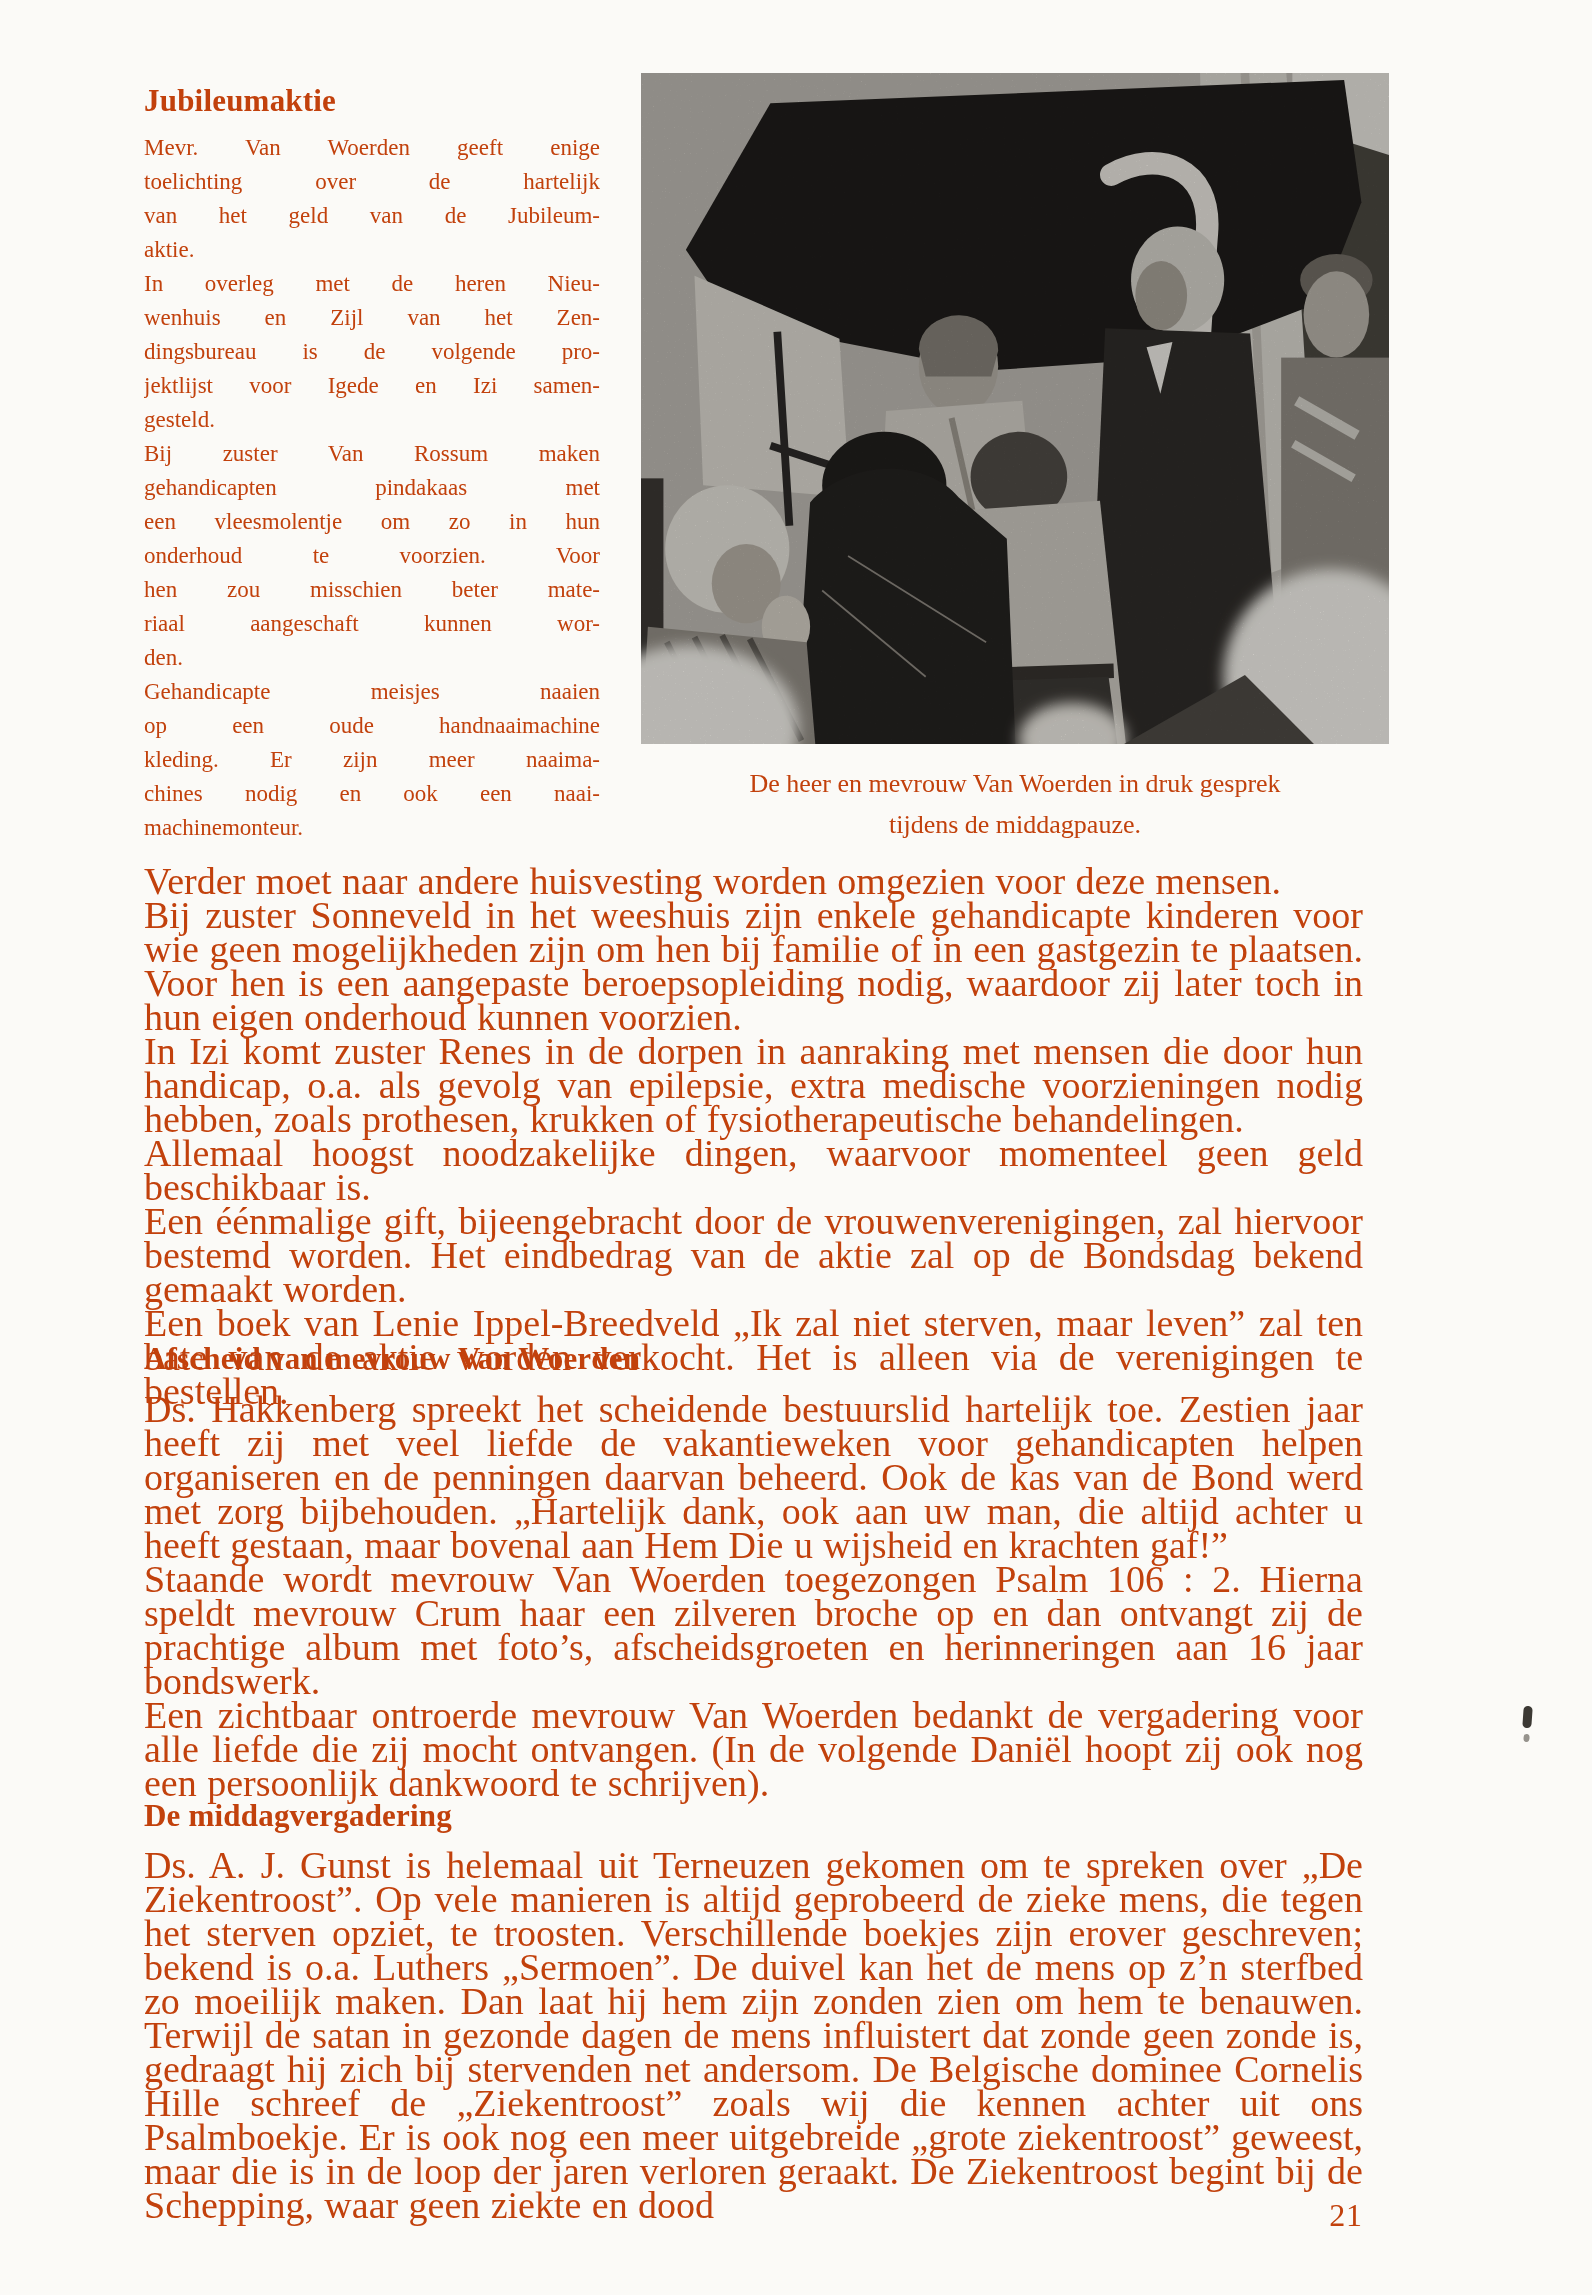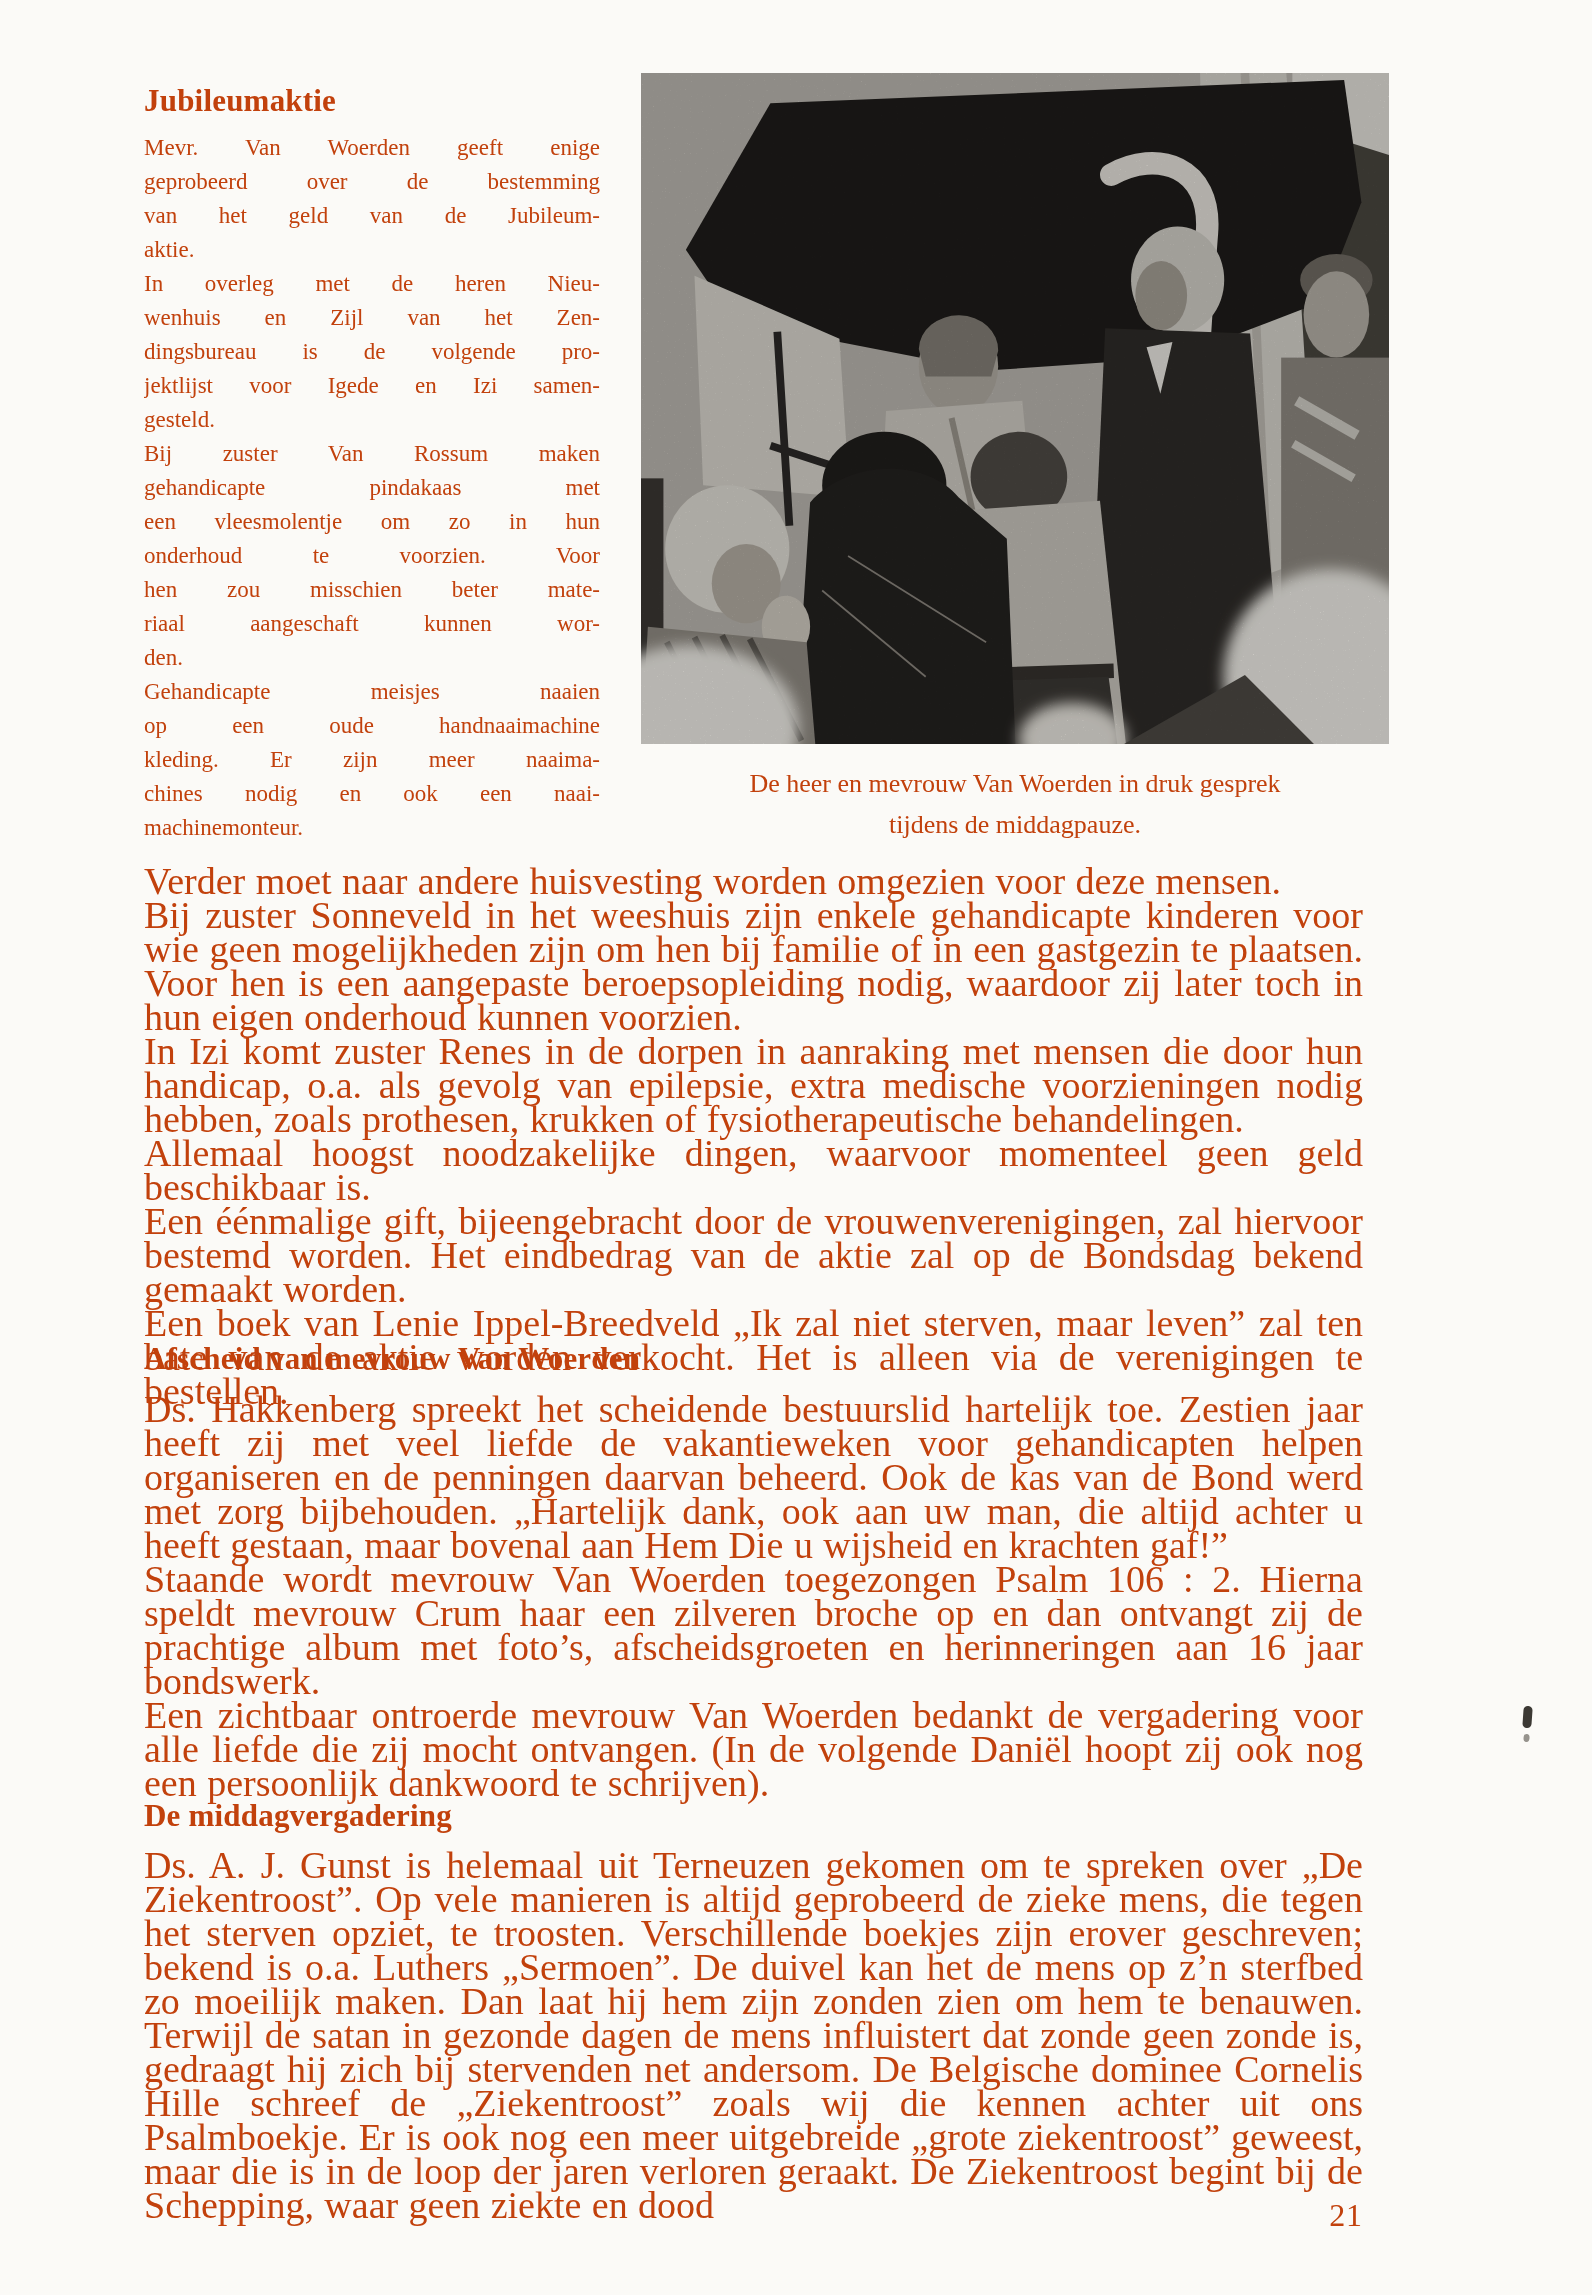--- a/index.html
+++ b/index.html
@@ -56,30 +56,30 @@
 </style>
 </head>
 <body>
 
 <div class="page">
 
   <div class="h-section" style="top:83px;">Jubileumaktie</div>
 
   <div class="left-col">
       <div class="col-line">Mevr. Van Woerden geeft enige</div>
-      <div class="col-line">geprobeerd over de bestemming</div>
+      <div class="col-line">toelichting over de hartelijk</div>
       <div class="col-line">van het geld van de Jubileum-</div>
       <div class="col-line par-end">aktie.</div>
       <div class="col-line">In overleg met de heren Nieu-</div>
       <div class="col-line">wenhuis en Zijl van het Zen-</div>
       <div class="col-line">dingsbureau is de volgende pro-</div>
       <div class="col-line">jektlijst voor Igede en Izi samen-</div>
       <div class="col-line par-end">gesteld.</div>
       <div class="col-line">Bij zuster Van Rossum maken</div>
-      <div class="col-line">gehandicapte pindakaas met</div>
+      <div class="col-line">gehandicapten pindakaas met</div>
       <div class="col-line">een vleesmolentje om zo in hun</div>
       <div class="col-line">onderhoud te voorzien. Voor</div>
       <div class="col-line">hen zou misschien beter mate-</div>
       <div class="col-line">riaal aangeschaft kunnen wor-</div>
       <div class="col-line par-end">den.</div>
       <div class="col-line">Gehandicapte meisjes naaien</div>
       <div class="col-line">op een oude handnaaimachine</div>
       <div class="col-line">kleding. Er zijn meer naaima-</div>
       <div class="col-line">chines nodig en ook een naai-</div>
       <div class="col-line par-end">machinemonteur.</div>

